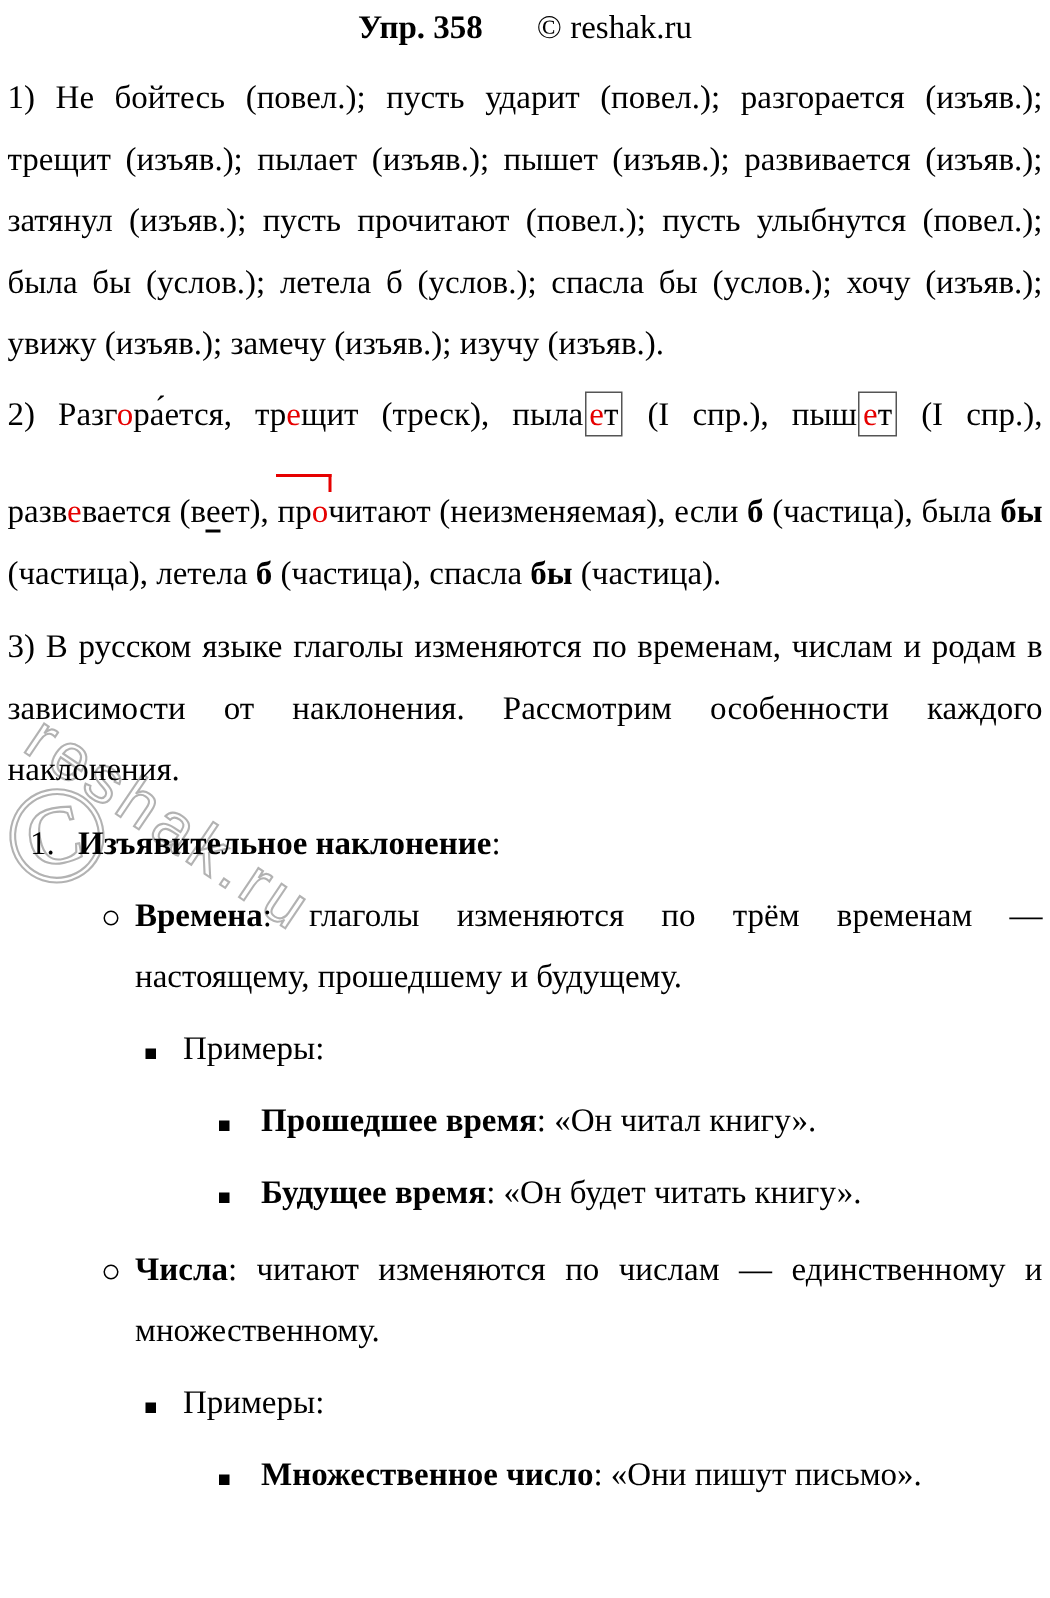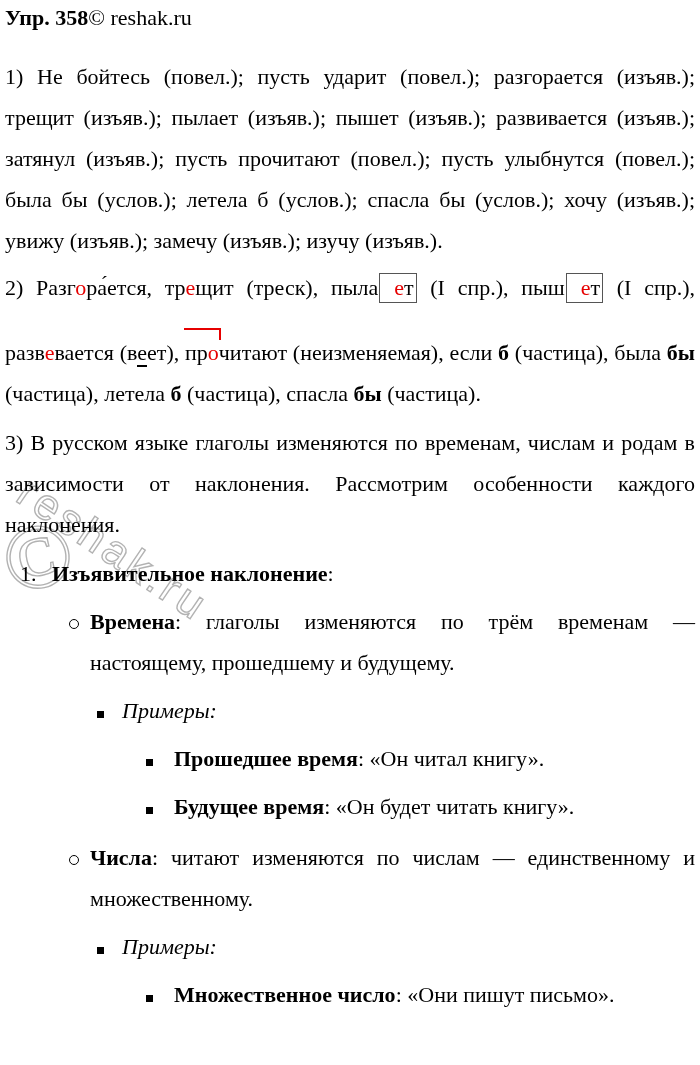--- a/index.html
+++ b/index.html
@@ -5,49 +5,49 @@
   html, body { margin:0; padding:0; background:#ffffff; }
   body {
     width:700px; height:1065px; overflow:hidden;
     font-family:"Liberation Serif","DejaVu Serif",serif;
     font-size:22px; line-height:41px; color:#000;
     position:relative;
   }
   .content { position:relative; z-index:1; padding:0 5px; }
   .watermark { position:absolute; left:0; top:462px; z-index:0; opacity:.8; }
 
-  .hdr { display:flex; justify-content:flex-start; align-items:flex-start;
-         line-height:30px; padding-top:3px; margin-bottom:23px; }
+  .hdr { display:flex; justify-content:center; align-items:flex-start;
+         line-height:30px; padding-top:3px; margin-bottom:11px;gap:36px; }
   .hdr .ex { font-weight:bold; }
 
   p.para { margin:0 0 6px 0; text-align:justify; }
   p.para.m8 { margin-bottom:8px; }
 
   .red { color:#e60000; }
   .und { border-bottom:2px solid #000; padding-bottom:0; }
-  .box { border:1.5px solid #555555; padding:1px 2px 2px 14px; margin:0 1px; }
+  .box { border:1.5px solid #555555; padding:1px 2px 2px 2px; margin:0 1px; }
   .prefix { position:relative; display:inline-block;margin-top:24px; }
   .prefix::after { content:""; position:absolute; left:-1px; right:-2px; top:-4px;
                    height:10px; border-top:2.5px solid #e60000; border-right:2.5px solid #e60000; }
 
   .row { display:flex; margin-bottom:7px; }
   .row .itext { flex:1 1 auto; text-align:justify; }
   .marker { flex:0 0 auto; }
   .l1 { margin-left:15px; }  .l1 .marker { width:32px; }
   .l2 { margin-left:64px; }  .l2 .marker { width:21px; }
   .l3 { margin-left:92px; }  .l3 .marker { width:25px; }
   .l4 { margin-left:141px; } .l4 .marker { width:28px; }
   .m10 { margin-bottom:10px; }
 
   .circle-dot { display:inline-block; width:8px; height:8px;
                 border:1.5px solid #000; border-radius:50%; margin-top:17px; }
   .square-dot { display:inline-block; width:7px; height:7px; background:#000; margin-top:18px; }
 
   .lbl-b { font-weight:bold; }
-  .lbl-i { font-style:italic; }
+  .lbl-i { }
 </style>
 </head>
 <body>
 
 <svg class="watermark" width="240" height="215" viewBox="0 0 240 215">
   <text font-family="Liberation Sans, sans-serif" font-size="44" letter-spacing="4" fill="none" stroke="#a0a0a0" stroke-width="1.4" transform="translate(14,38) rotate(34)">reshak.ru</text>
   <text font-family="Liberation Serif, serif" font-size="92" fill="none" stroke="#a0a0a0" stroke-width="1.4" transform="translate(10,132) rotate(-12)">©</text>
 </svg>
 
 <div class="content">

